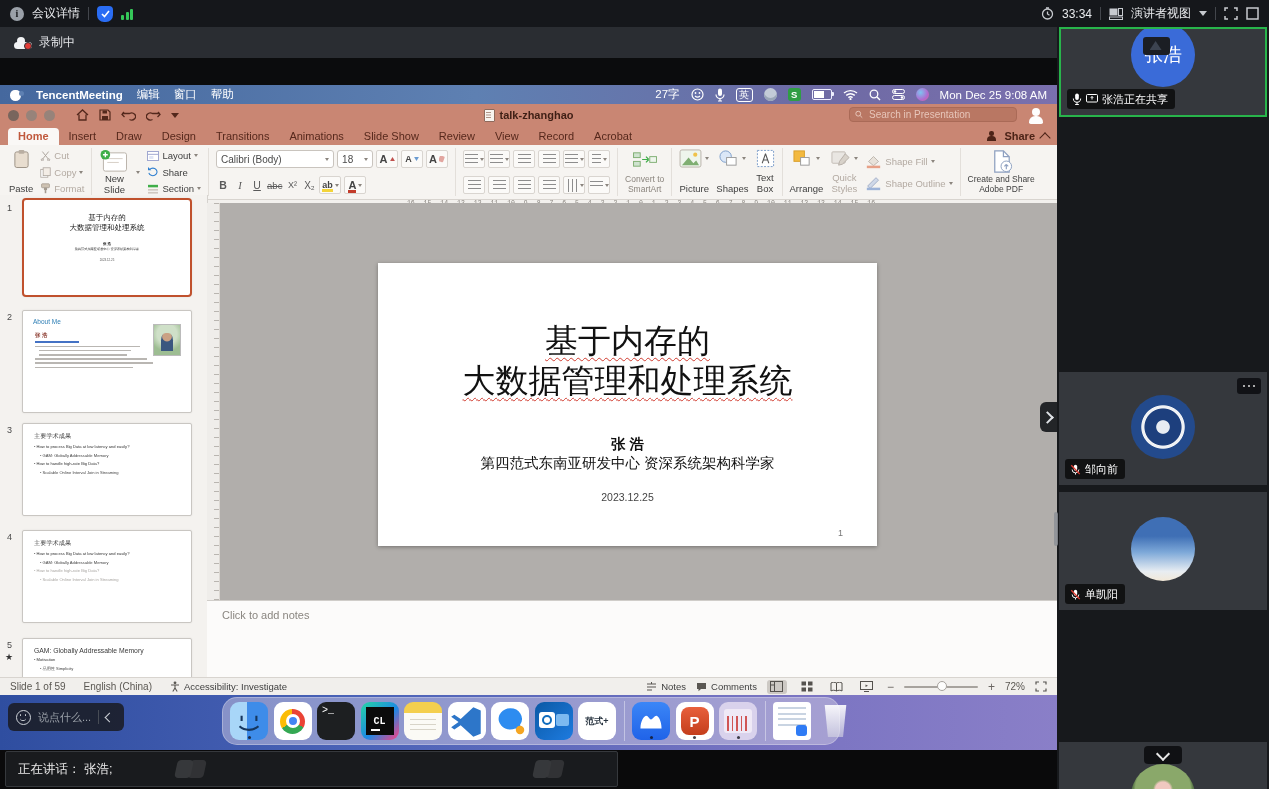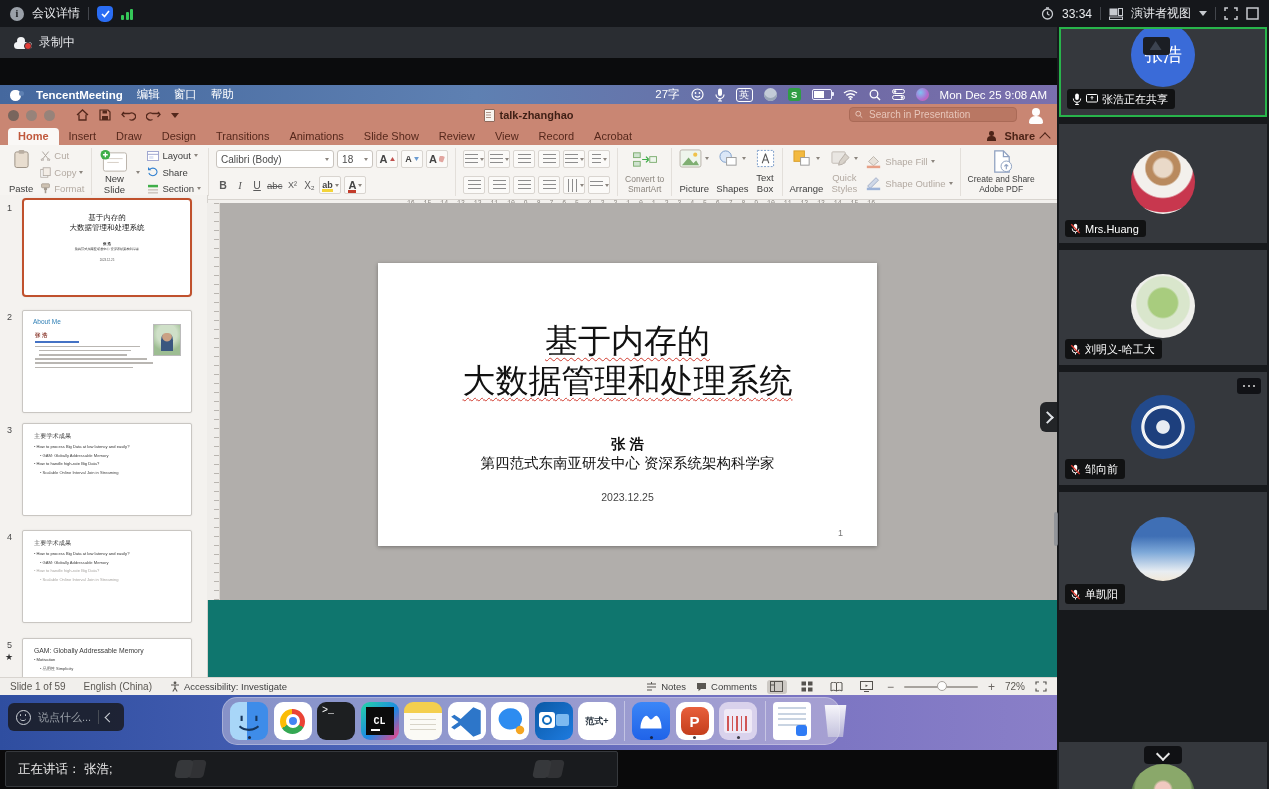--- a/index.html
+++ b/index.html
@@ -705,20 +705,23 @@
         <div><span>基于内存的</span></div>
         <div><span>大数据管理和处理系统</span></div>
       </div>
       <div id="slide-speaker">张 浩</div>
       <div id="slide-affil">第四范式东南亚研发中心  资深系统架构科学家</div>
       <div id="slide-date">2023.12.25</div>
       <div id="slide-page">1</div>
     </div>
   </div>
 
+  <div id="notes" class="abs">
+    <span>Click to add notes</span>
+  </div>
 
   <div id="statusbar" class="abs">
     <span>Slide 1 of 59</span>
     <span>English (China)</span>
     <span class="srow" style="gap:4px">
       <svg width="10" height="11" viewBox="0 0 10 11">
           <circle cx="5" cy="1.8" r="1.4" fill="#5a5752"></circle>
           <path d="M1 4h8M5 4v3M5 7 2.8 10.5M5 7l2.2 3.5" stroke="#5a5752" fill="none" stroke-width="1.1"></path>
         </svg>
       <span>Accessibility: Investigate</span>
@@ -863,45 +866,21 @@
           <path d="M5 10v2.5M3 12.5h4" stroke="#fff" stroke-width="1.1"></path>
         </svg>
       <svg width="12" height="10" viewBox="0 0 12 10">
           <rect x="0.5" y="0.5" width="11" height="7.5" rx="1" stroke="#fff" fill="none"></rect>
           <path d="M6 2.5v3M4.8 3.8 6 2.5l1.2 1.3" stroke="#fff" fill="none"></path>
         </svg>
       <span>张浩正在共享</span>
     </span>
   </div>
 
-  <div class="ptile" style="top:97px;height:119px">
-    <span class="avatar" style="top:26px;width:64px;height:64px;background:radial-gradient(circle at 50% 28%,#e9d9c8 0 16%,#b98a5e 20% 30%,#f3f0ec 33% 52%,#c8374e 55% 78%,#f3f0ec 80%)"></span>
-    <span class="namepill">
-      <svg width="11" height="11" viewBox="0 0 12 13">
-          <rect x="4" y="1" width="4" height="7" rx="2" fill="#fff"></rect>
-          <path d="M2 6.5a4 4 0 0 0 8 0" stroke="#fff" fill="none" stroke-width="1.1"></path>
-          <path d="M6 10.5V12.5" stroke="#fff" stroke-width="1.1"></path>
-          <path d="M1 1.5 11 12" stroke="#e03b30" stroke-width="1.6"></path>
-        </svg>
-      <span>Mrs.Huang</span>
-    </span>
-  </div>
-
-  <div class="ptile" style="top:223px;height:115px">
-    <span class="avatar" style="top:24px;width:64px;height:64px;background:radial-gradient(circle at 50% 45%,#a8cc7e 0 30%,#d9e6cc 34% 55%,#efefeb 58%)"></span>
-    <span class="namepill">
-      <svg width="11" height="11" viewBox="0 0 12 13">
-          <rect x="4" y="1" width="4" height="7" rx="2" fill="#fff"></rect>
-          <path d="M2 6.5a4 4 0 0 0 8 0" stroke="#fff" fill="none" stroke-width="1.1"></path>
-          <path d="M6 10.5V12.5" stroke="#fff" stroke-width="1.1"></path>
-          <path d="M1 1.5 11 12" stroke="#e03b30" stroke-width="1.6"></path>
-        </svg>
-      <span>刘明义-哈工大</span>
-    </span>
-  </div>
+
 
   <div class="ptile" style="top:345px;height:113px">
     <span class="avatar" style="top:23px;width:64px;height:64px;background:radial-gradient(circle at 50% 50%,#e8ecf2 0 14%,#1d3f7d 16% 40%,#f0f2f5 42% 47%,#234a8c 49%)"></span>
     <span class="morebtn">
         <i></i>
       </span>
     <span class="namepill">
       <svg width="11" height="11" viewBox="0 0 12 13">
           <rect x="4" y="1" width="4" height="7" rx="2" fill="#fff"></rect>
           <path d="M2 6.5a4 4 0 0 0 8 0" stroke="#fff" fill="none" stroke-width="1.1"></path>

